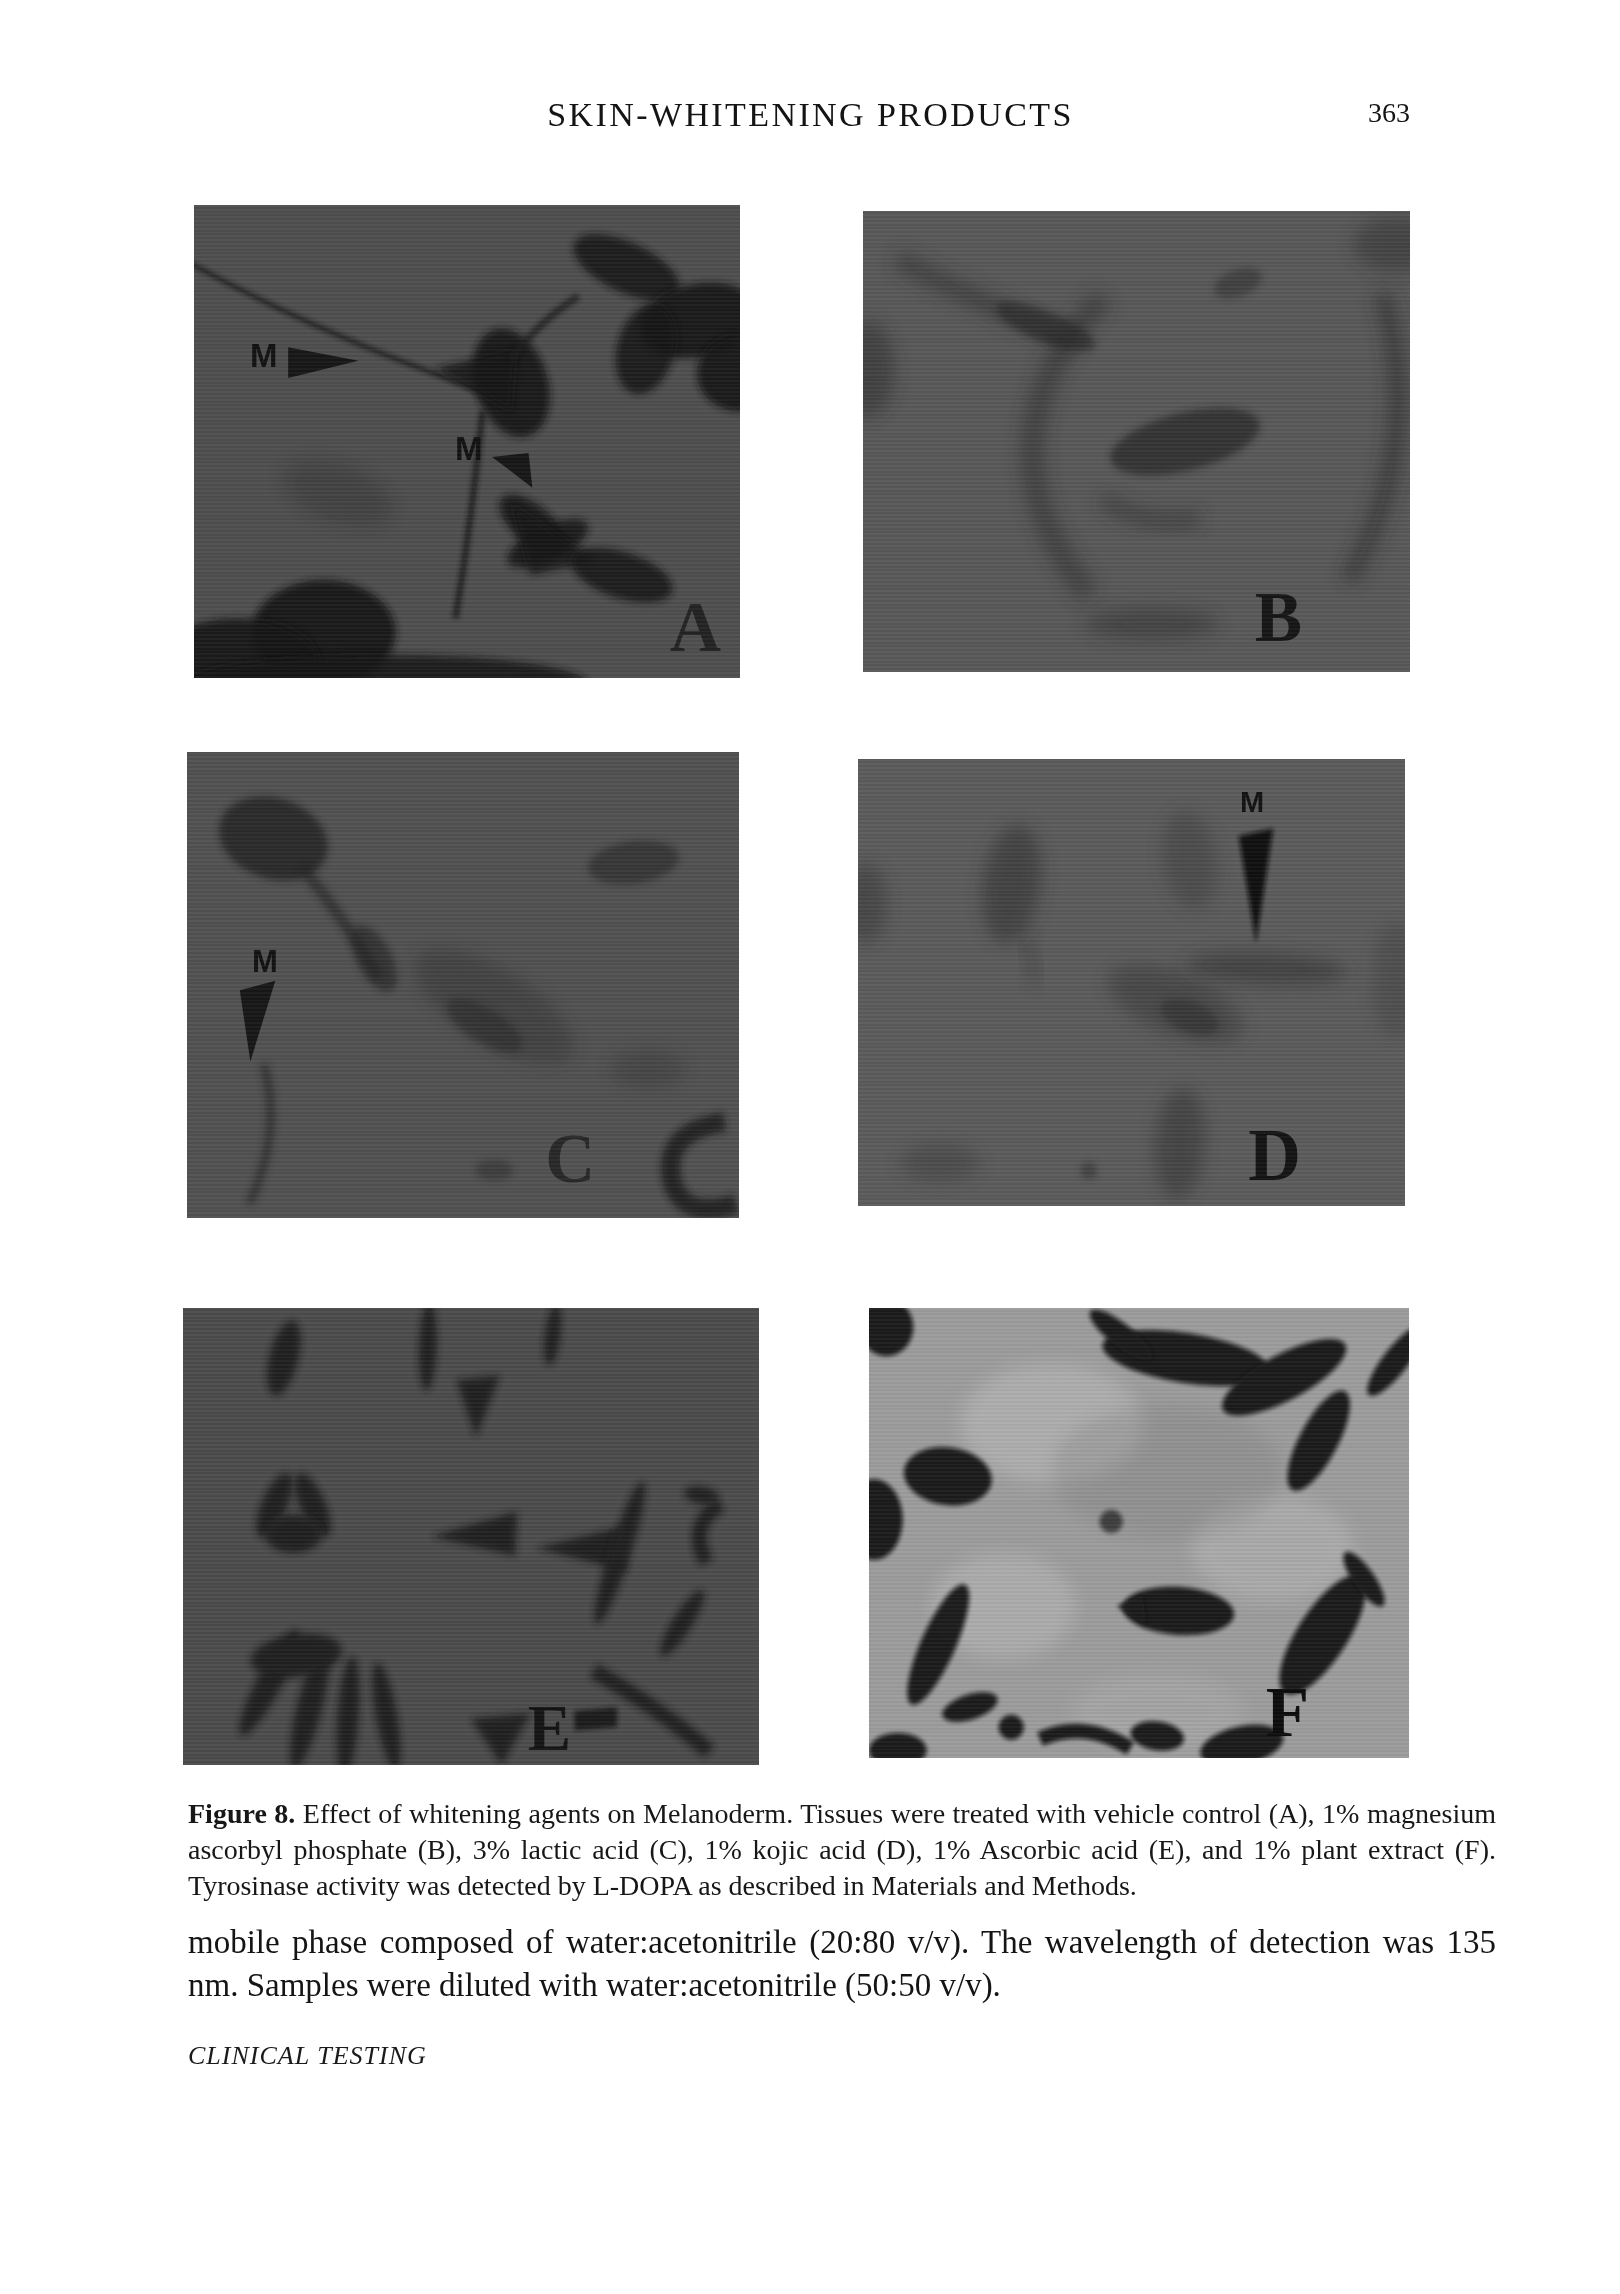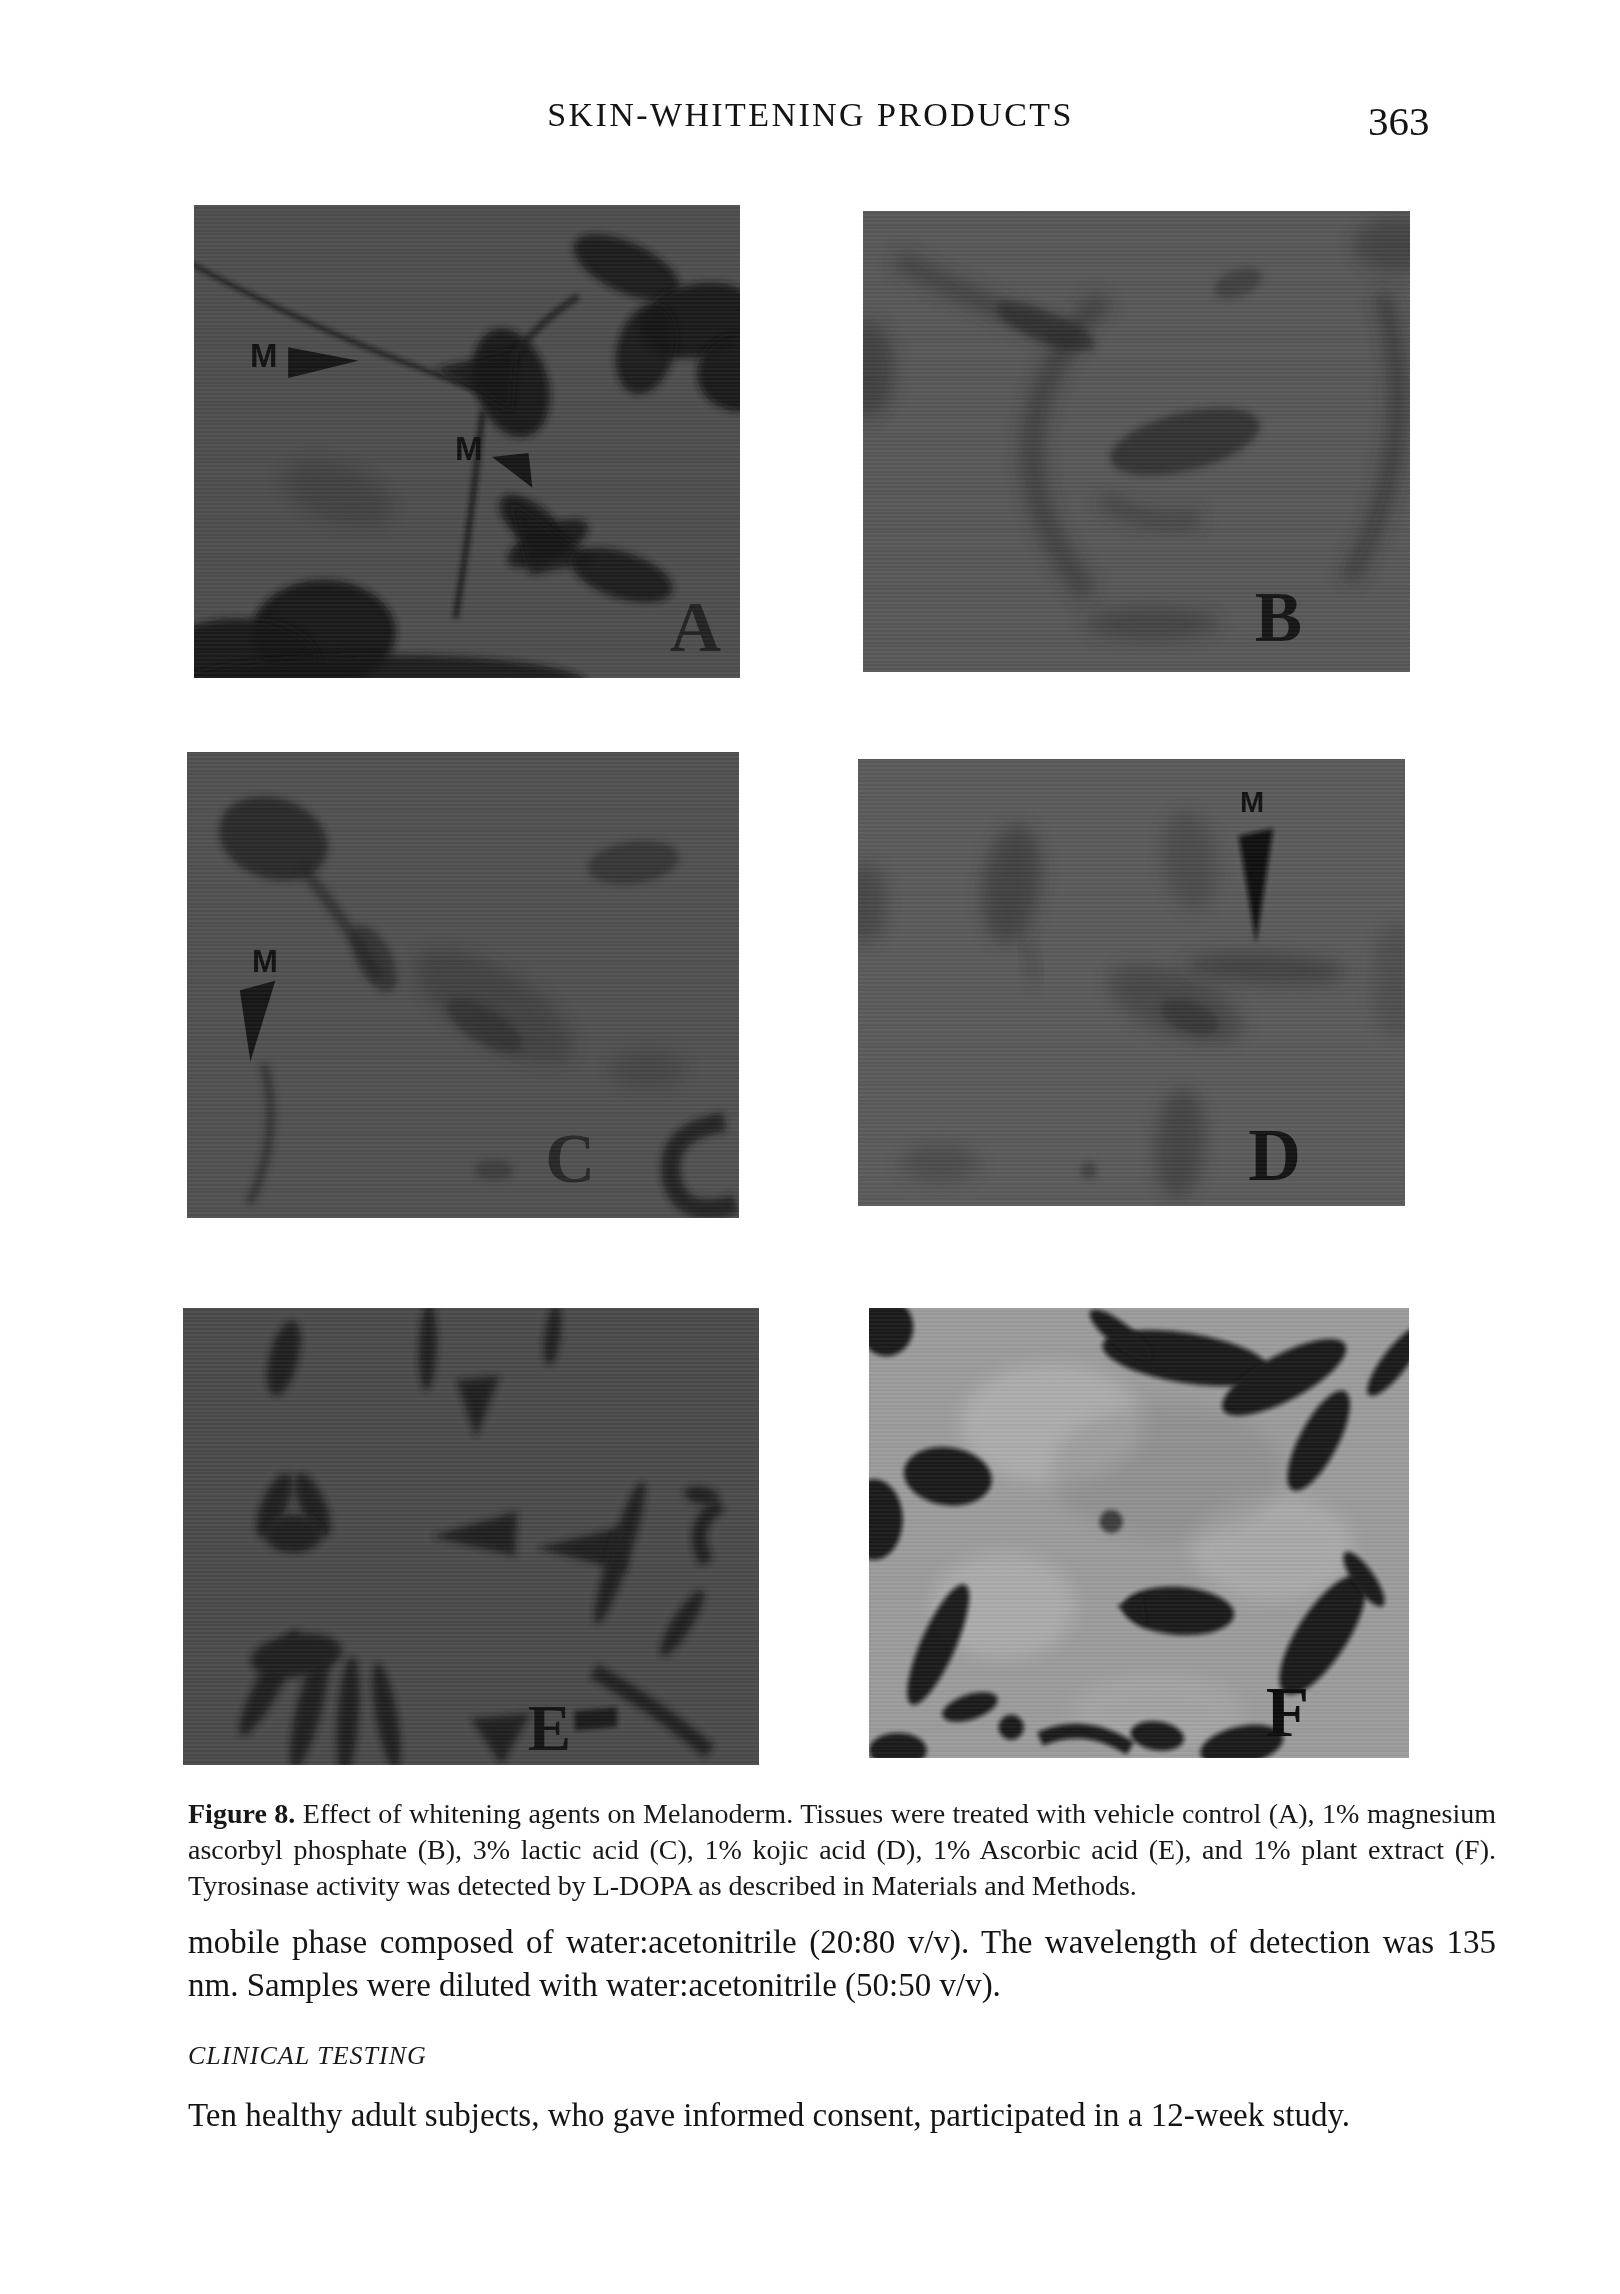--- a/index.html
+++ b/index.html
@@ -11,21 +11,21 @@
     font-family:"Liberation Serif","DejaVu Serif",serif;
     color:#1a1a1a;
     margin:0 auto;
   }
   .running-title{
     position:absolute;left:0;top:96px;width:100%;
     text-align:center;font-size:34px;letter-spacing:2.4px;
     color:#141414;white-space:nowrap;
   }
   .page-number{
-    position:absolute;left:1368px;top:97px;font-size:41px;color:#141414;
+    position:absolute;left:1368px;top:97px;font-size:28px;color:#141414;
   }
   .panel{
     position:absolute;overflow:hidden;
   }
   .panel svg{position:absolute;left:0;top:0;width:100%;height:100%;}
   .panel::after{ 
     content:"";position:absolute;inset:0;pointer-events:none;
     background:repeating-linear-gradient(0deg,rgba(255,255,255,0.035) 0 1.9px,rgba(0,0,0,0.03) 1.9px 3.8px);
   }
   .panel-letter{
@@ -250,16 +250,15 @@
 
   <div class="caption">
     <span class="cap-label">Figure 8.</span>
     <span class="cap-text">Effect of whitening agents on Melanoderm. Tissues were treated with vehicle control (A), 1% magnesium ascorbyl phosphate (B), 3% lactic acid (C), 1% kojic acid (D), 1% Ascorbic acid (E), and 1% plant extract (F). Tyrosinase activity was detected by L-DOPA as described in Materials and Methods.</span>
   </div>
 
   <div class="para1">mobile phase composed of water:acetonitrile (20:80 v/v). The wavelength of detection was 135 nm. Samples were diluted with water:acetonitrile (50:50 v/v).</div>
 
   <div class="section-heading">CLINICAL TESTING</div>
 
-  <div class="para2">Ten healthy adult subjects, who gave informed consent, participated in a 12-week study.</div>
 
 </div>
 
 
 </body></html>

